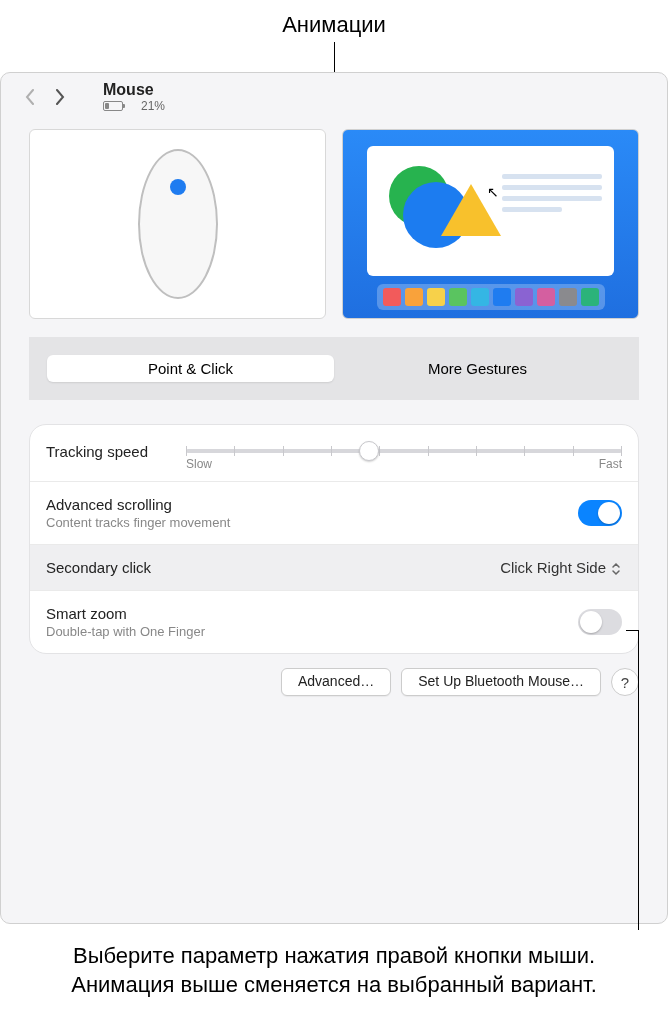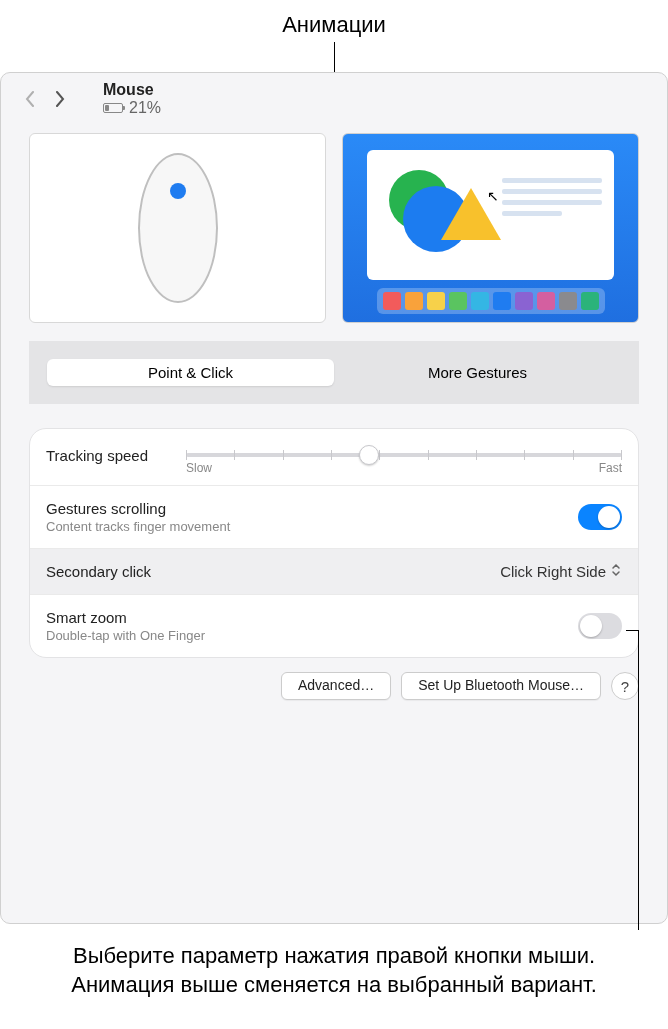--- a/index.html
+++ b/index.html
@@ -41,21 +41,21 @@
   }
   .nav-btn {
     width: 22px; height: 22px;
     display: flex; align-items: center; justify-content: center;
     color: #888; font-size: 18px;
     cursor: default;
   }
   .nav-btn.enabled { color: #333; }
   .title-block { margin-left: 24px; }
   .title-main { font-weight: 600; font-size: 16px; color: #222; }
-  .title-sub { font-size: 16px; color: #666; display: flex; align-items: center; gap: 6px; }
+  .title-sub { font-size: 12px; color: #666; display: flex; align-items: center; gap: 18px; }
   .battery-icon {
     width: 20px; height: 10px; border: 1px solid #888; border-radius: 2px;
     position: relative; display: inline-block;
   }
   .battery-icon::after {
     content: ""; position: absolute; right: -3px; top: 2px;
     width: 2px; height: 4px; background: #888; border-radius: 0 1px 1px 0;
   }
   .battery-fill {
     position: absolute; left: 1px; top: 1px; height: 6px; width: 4px;
@@ -165,21 +165,21 @@
     position:relative; cursor:default;
   }
   .toggle.on { background:#0a84ff; }
   .toggle-knob {
     width:22px; height:22px; border-radius:50%; background:#fff;
     position:absolute; top:2px; left:2px; box-shadow:0 1px 2px rgba(0,0,0,0.25);
     transition:left .1s;
   }
   .toggle.on .toggle-knob { left:20px; }
 
-  .popup-value { font-size:15px; color:#333; display:flex; align-items:flex-start; gap:4px; }
+  .popup-value { font-size:15px; color:#333; display:flex; align-items:flex-end; gap:4px; }
   .popup-icon { width:12px; display:inline-flex; flex-direction:column; align-items:center; color:#666; line-height:5px; font-size:8px;}
   .row.highlight { background:#efeff1; }
 
   .footer-buttons {
     display:flex; justify-content:flex-end; gap:10px;
     margin: 14px 28px 0 28px;
   }
   .btn {
     background:#fff; border:1px solid #ccc; border-radius:6px;
     padding:4px 16px; font-size:14px; color:#222;
@@ -301,21 +301,21 @@
         </div>
         <div class="slider-labels">
           <span>Slow</span>
           <span>Fast</span>
         </div>
       </div>
     </div>
 
     <div class="row">
       <div>
-        <div class="row-label">Gestures scrolling</div>
+        <div class="row-label">Advanced scrolling</div>
         <div class="row-sub">Content tracks finger movement</div>
       </div>
       <div class="toggle on" id="toggle-ns">
         <div class="toggle-knob"></div>
       </div>
     </div>
 
     <div class="row highlight">
       <div class="row-label">Secondary click</div>
       <div class="popup-value">

